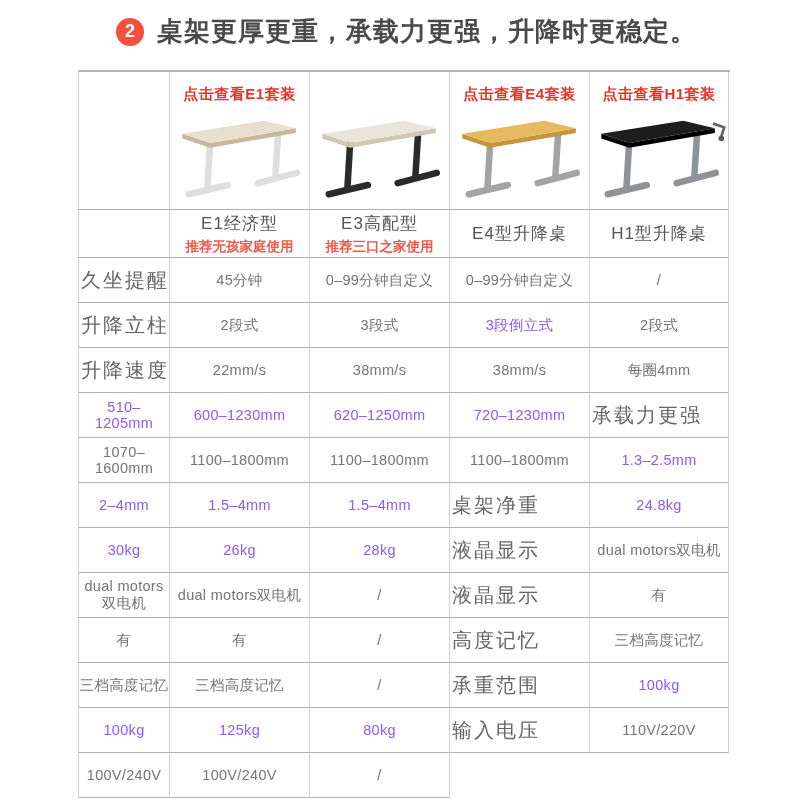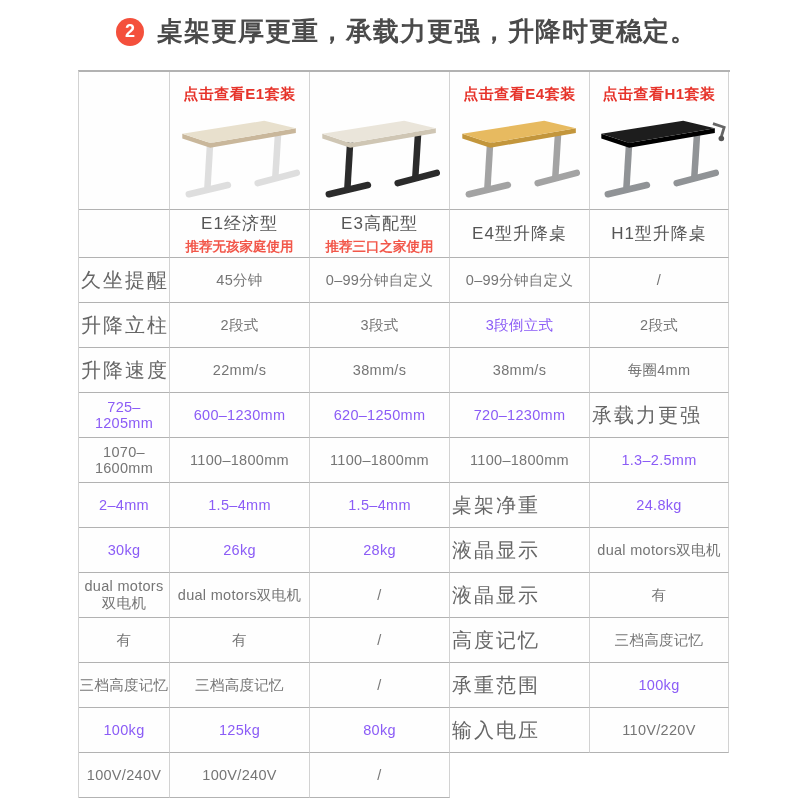--- a/index.html
+++ b/index.html
@@ -111,21 +111,21 @@
       <div class="cell label-cell">升降立柱</div>
       <div class="cell value-cell">2段式</div>
       <div class="cell value-cell">3段式</div>
       <div class="cell value-cell value-red">3段倒立式</div>
       <div class="cell value-cell">2段式</div>
       <div class="cell label-cell">升降速度</div>
       <div class="cell value-cell">22mm/s</div>
       <div class="cell value-cell">38mm/s</div>
       <div class="cell value-cell">38mm/s</div>
       <div class="cell value-cell">每圈4mm</div>
-      <div class="cell value-cell value-red">725–1205mm</div>
+      <div class="cell value-cell value-red">510–1205mm</div>
       <div class="cell value-cell value-red">600–1230mm</div>
       <div class="cell value-cell value-red">620–1250mm</div>
       <div class="cell value-cell value-red">720–1230mm</div>
       <div class="cell label-cell">承载力更强</div>
       <div class="cell value-cell">1070–1600mm</div>
       <div class="cell value-cell">1100–1800mm</div>
       <div class="cell value-cell">1100–1800mm</div>
       <div class="cell value-cell">1100–1800mm</div>
       <div class="cell value-cell value-red">1.3–2.5mm</div>
       <div class="cell value-cell value-red">2–4mm</div>

